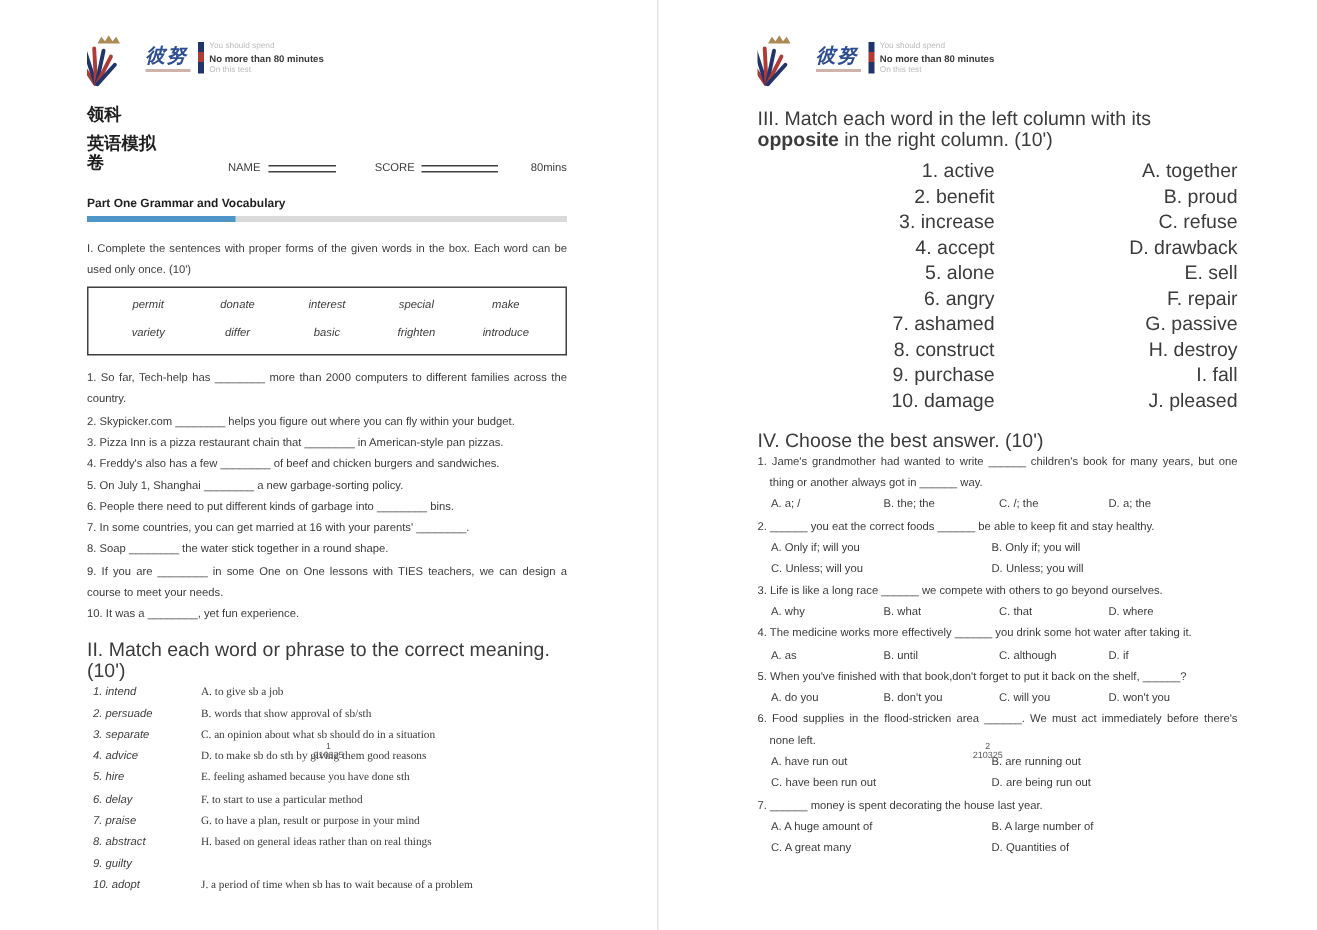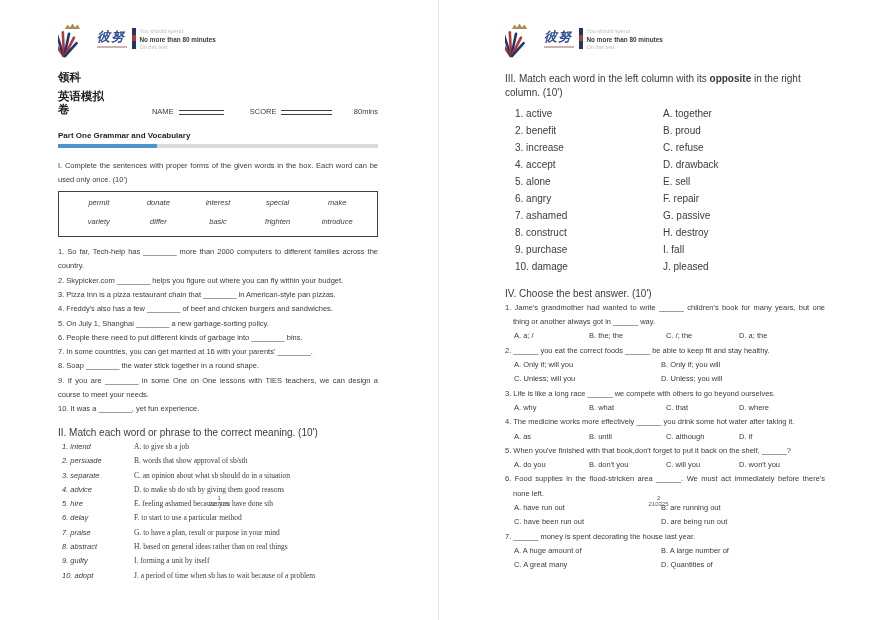--- a/index.html
+++ b/index.html
@@ -39,30 +39,30 @@
   .bar-fill{height:100%;width:31%;background:#4f96c8;}
 
   
   .txt{font-size:7.5px;line-height:14.3px;text-align:justify;}
   .sec1-note{margin-top:11px;}
   .bank{border:1.6px solid #3f3f3f;margin-top:4px;padding:5px 10px 8px;display:grid;
         grid-template-columns:repeat(5,1fr);row-gap:7px;}
   .bank span{font-style:italic;text-align:center;font-size:7.5px;line-height:12px;}
   .sents{margin-top:8px;}
 
-  .sec-title{font-size:10px;line-height:14.3px;}
+  .sec-title{font-size:13px;line-height:14.3px;}
   .sec2{margin-top:9px;}
   .mrow1{display:flex;font-size:7.5px;line-height:14.3px;}
   .mrow1 .l{width:72px;padding-left:4px;flex:none;font-style:italic;}
   .mrow1 .r{flex:1;font-family:Liberation Serif, serif;}
 
   
   .sec3-title{margin-top:8px;}
   .m3{margin-top:4px;}
-  .mrow3{display:flex;font-size:10px;line-height:17.1px;}
+  .mrow3{display:flex;font-size:13px;line-height:17.1px;text-align:right;}
   .mrow3 .l{width:148px;padding-left:10px;flex:none;}
   .mrow3 .r{flex:1;}
   .sec4-title{margin-top:11px;}
   .q{padding-left:8px;text-indent:-8px;}
   .opts4{display:grid;grid-template-columns:75px 77px 73px auto;padding-left:9px;
          font-size:7.5px;line-height:14.3px;}
   .opts2{display:grid;grid-template-columns:147px auto;padding-left:9px;
          font-size:7.5px;line-height:14.3px;}
 
   .foot{position:absolute;bottom:24px;left:0;right:0;text-align:center;color:#5a5a5a;}
@@ -181,21 +181,20 @@
       <div class="mrow1">
           <span class="l">7. praise</span>
           <span class="r">G. to have a plan, result or purpose in your mind</span>
         </div>
       <div class="mrow1">
           <span class="l">8. abstract</span>
           <span class="r">H. based on general ideas rather than on real things</span>
         </div>
       <div class="mrow1">
           <span class="l">9. guilty</span>
-          <span class="r">I. forming a unit by itself</span>
         </div>
       <div class="mrow1">
           <span class="l">10. adopt</span>
           <span class="r">J. a period of time when sb has to wait because of a problem</span>
         </div>
     </div>
 
     <div class="foot">
       <div class="pnum">1</div>
       <div class="pcode">210325</div>

